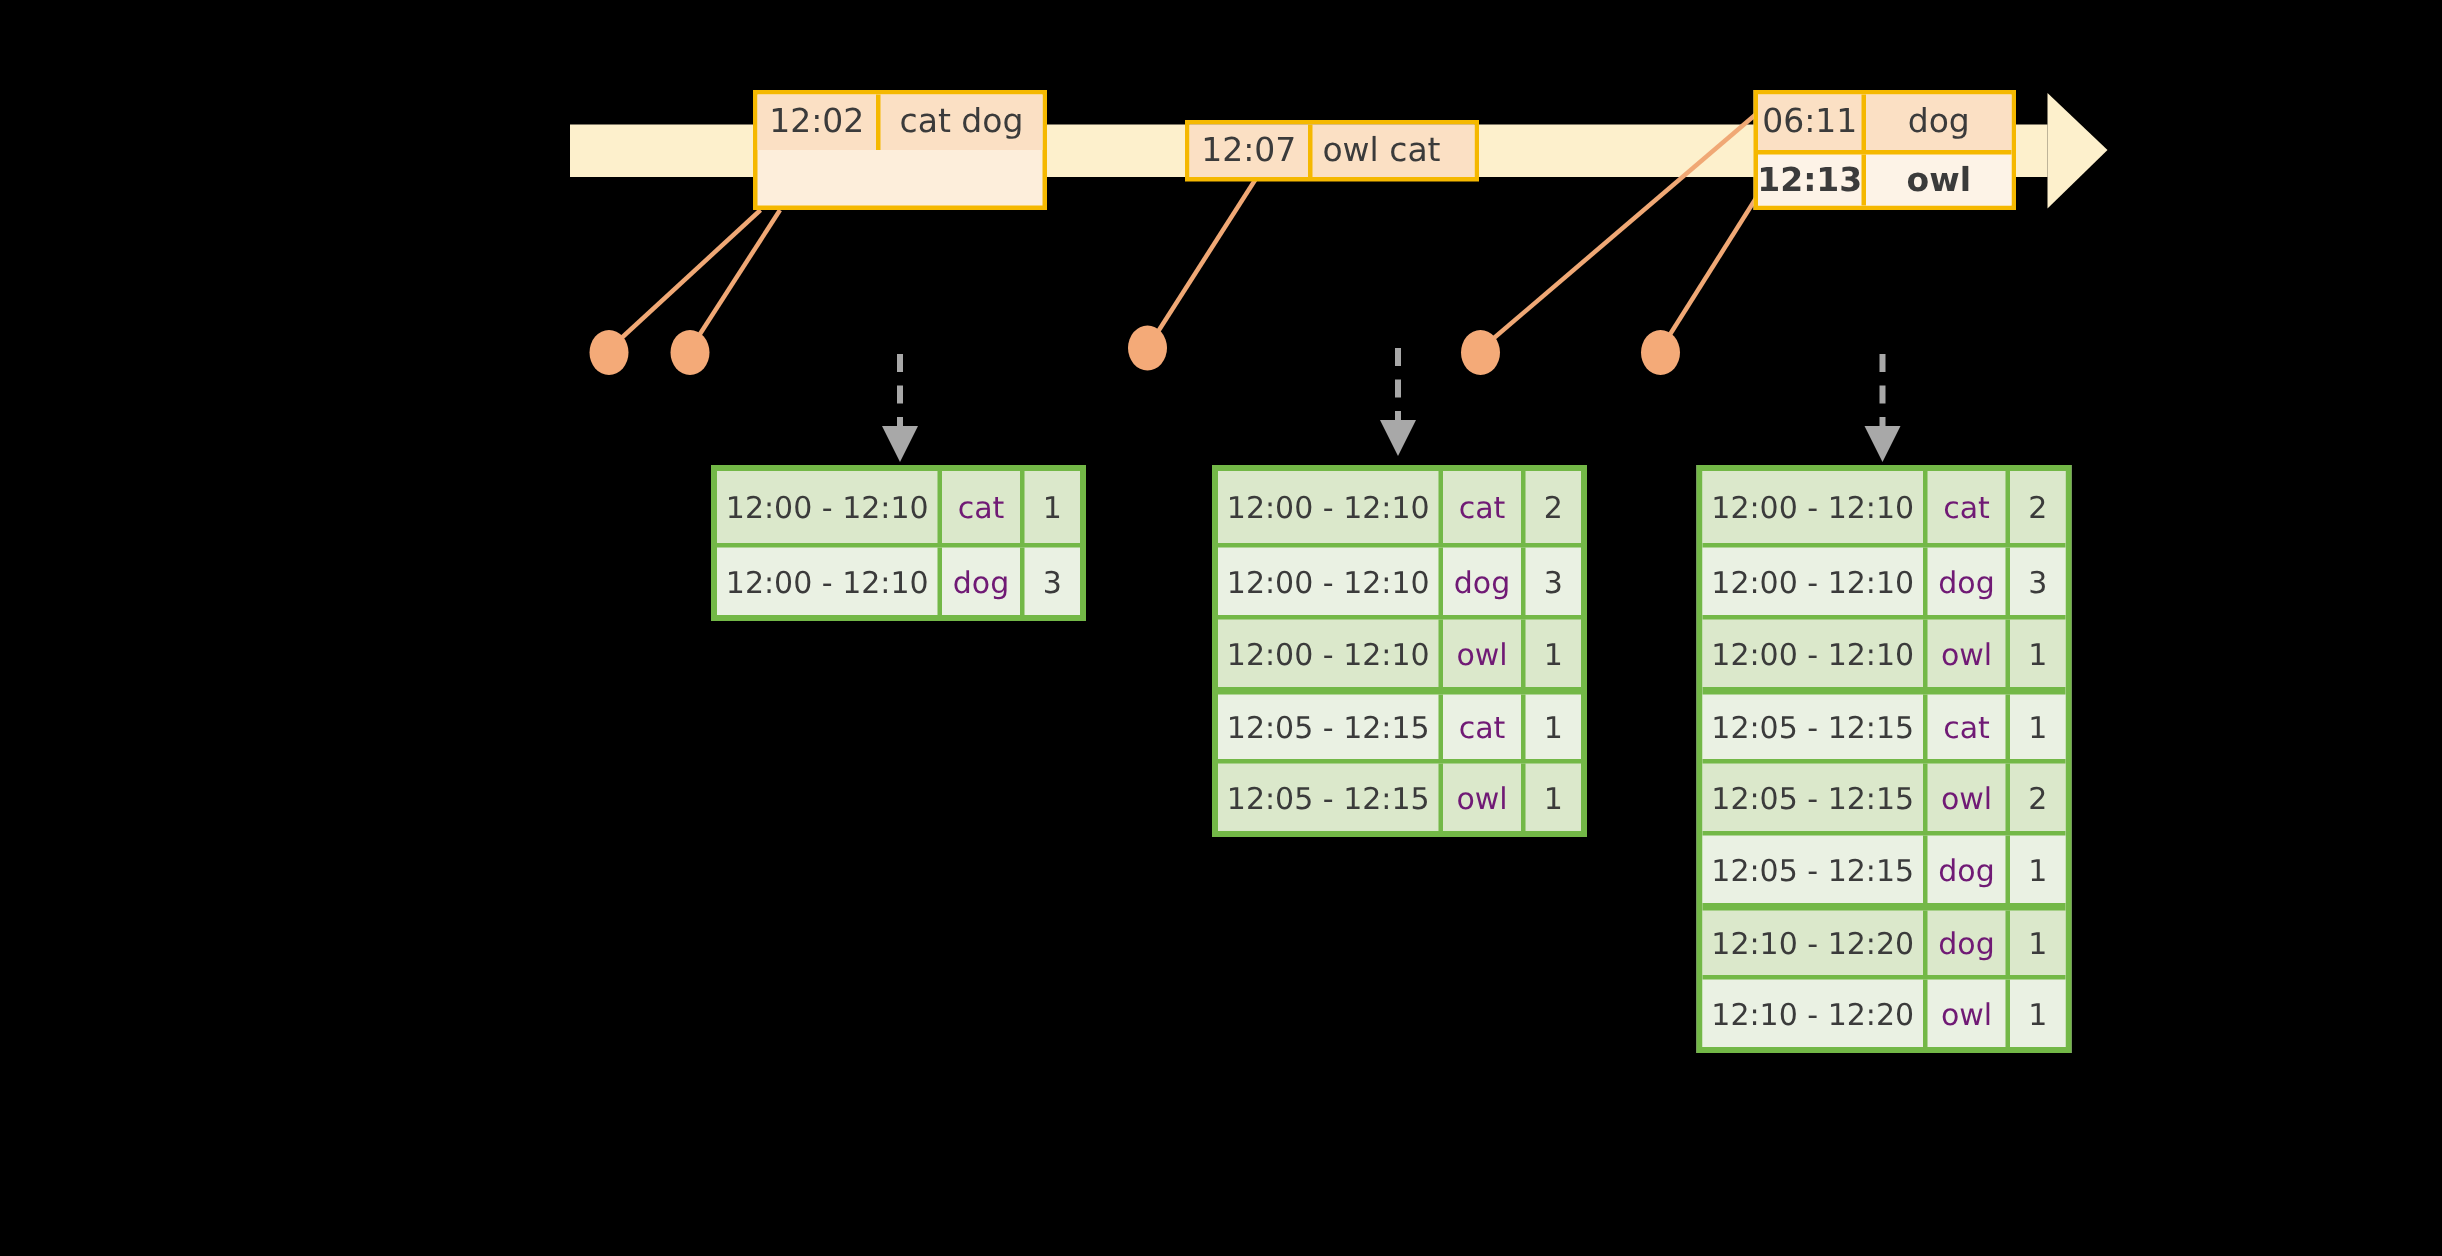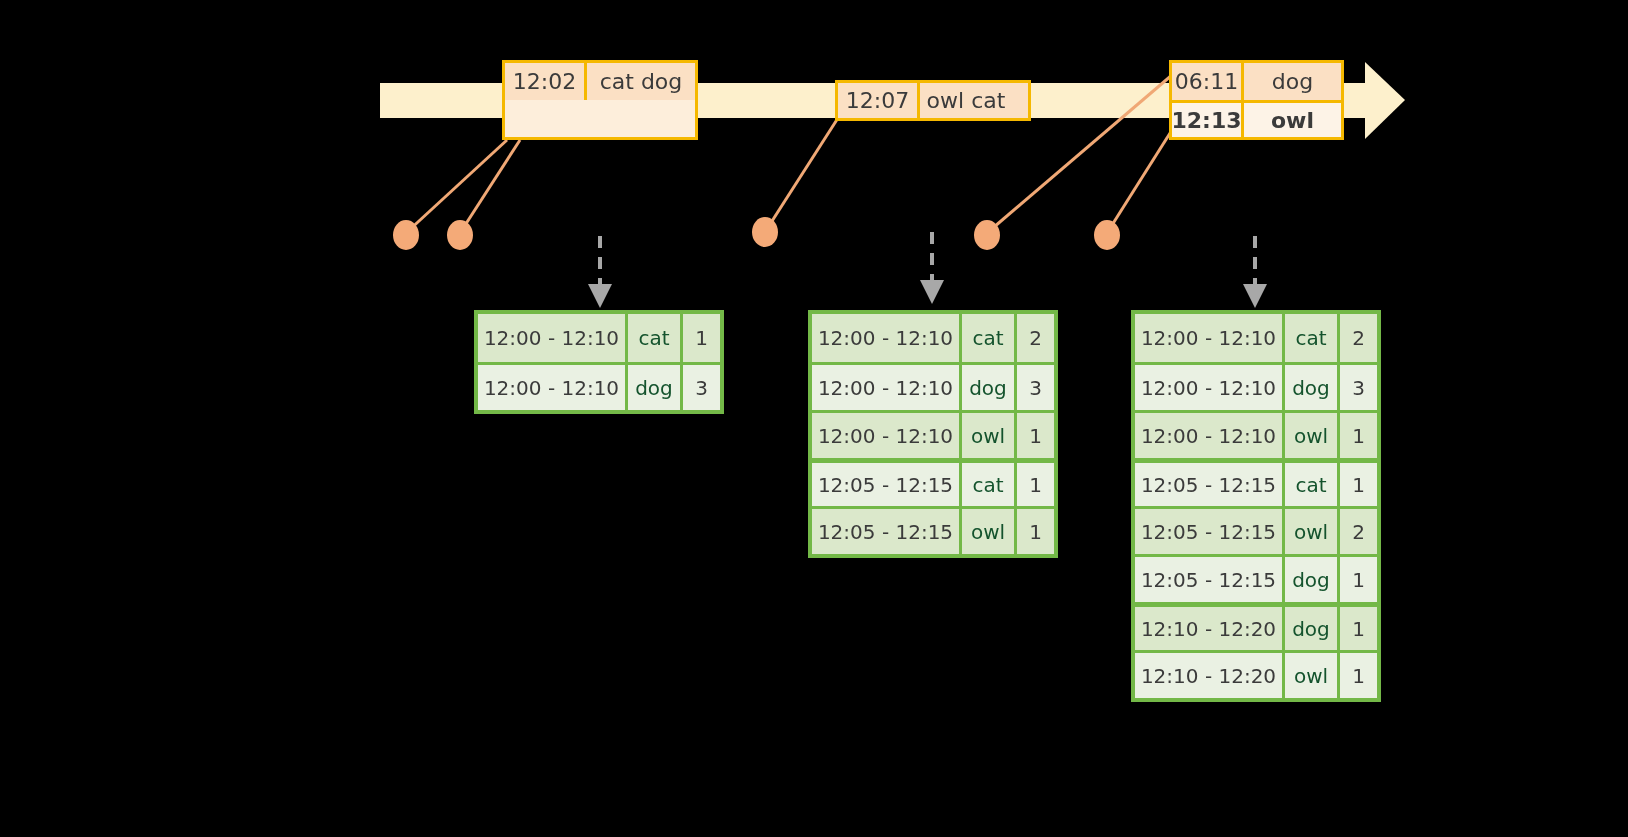--- a/index.html
+++ b/index.html
@@ -30,21 +30,21 @@
   .res-row{display:flex;box-sizing:border-box;height:48px;}
   .res-row.shade{background:#dbe8cb;}
   .res-row.plain{background:#eaf1e3;}
   .res-row + .res-row{border-top:3px solid #73b847;}
   .res-row.group-start{border-top:5px solid #73b847;}
   .cell-win{box-sizing:border-box;border-right:3px solid #73b847;
             display:flex;align-items:center;justify-content:center;
             font-size:20px;color:#3b3b3b;}
   .cell-key{box-sizing:border-box;border-right:3px solid #73b847;
             display:flex;align-items:center;justify-content:center;
-            font-size:20px;color:#14532d;}
+            font-size:20px;color:#701a75;}
   .cell-cnt{box-sizing:border-box;display:flex;align-items:center;
             justify-content:center;font-size:20px;color:#3b3b3b;}
 </style>
 </head>
 <body>
 
 <div id="stage">
 
   <svg id="wires" viewBox="0 0 1628 837">
 
@@ -80,21 +80,21 @@
     </g>
   </svg>
 
   <div class="evt-box" style="left:502px;top:60px;width:196px;height:80px;">
     <div class="evt-row shade" style="height:37px;">
       <div class="evt-time" style="width:82px;">12:02</div>
       <div class="evt-words" style="width:108px;">cat dog</div>
     </div>
   </div>
 
-  <div class="evt-box" style="left:835px;top:80px;width:196px;height:41px;">
+  <div class="evt-box" style="left:790px;top:80px;width:196px;height:41px;">
     <div class="evt-row shade" style="height:35px;">
       <div class="evt-time" style="width:82px;">12:07</div>
       <div class="evt-words" style="width:92px;">owl cat</div>
     </div>
   </div>
 
   <div class="evt-box" style="left:1169px;top:60px;width:175px;height:80px;">
     <div class="evt-row shade" style="height:37px;">
       <div class="evt-time" style="width:72px;">06:11</div>
       <div class="evt-words" style="width:97px;">dog</div>

